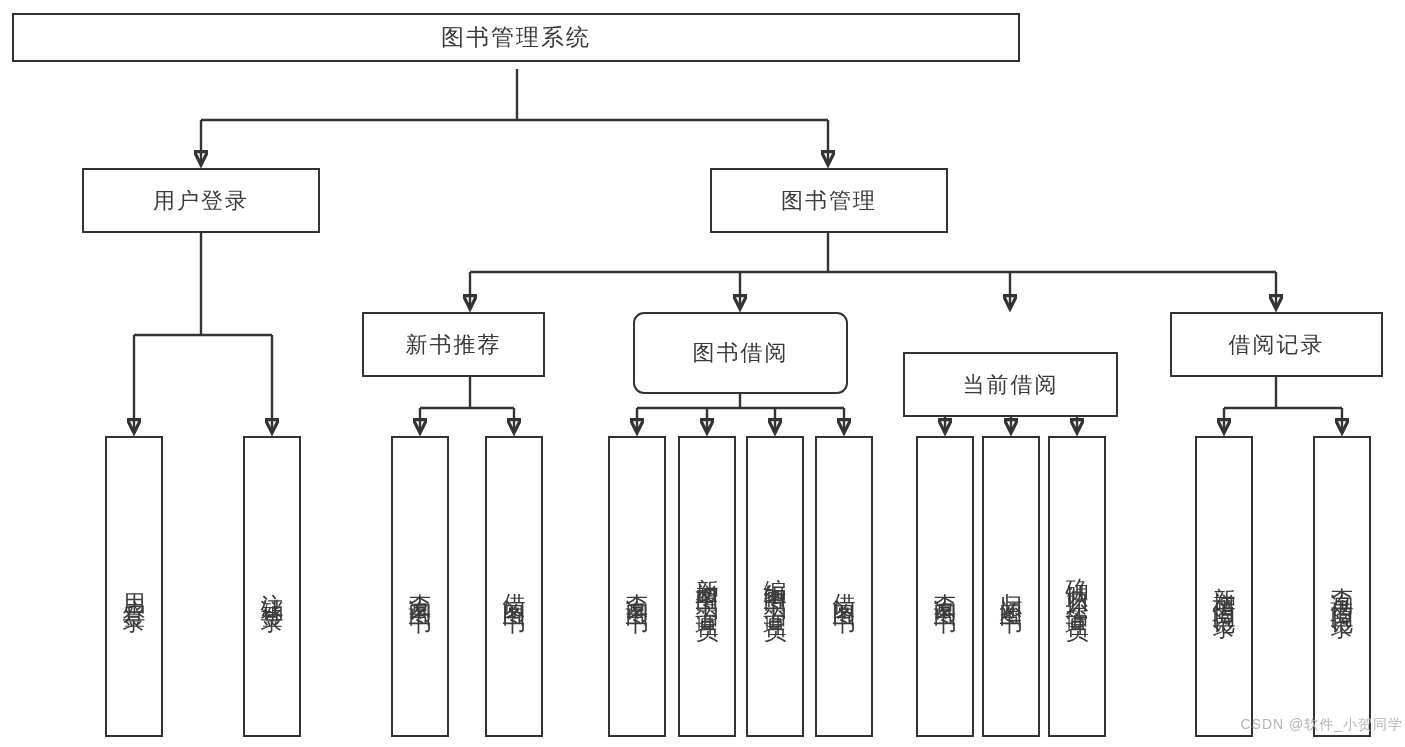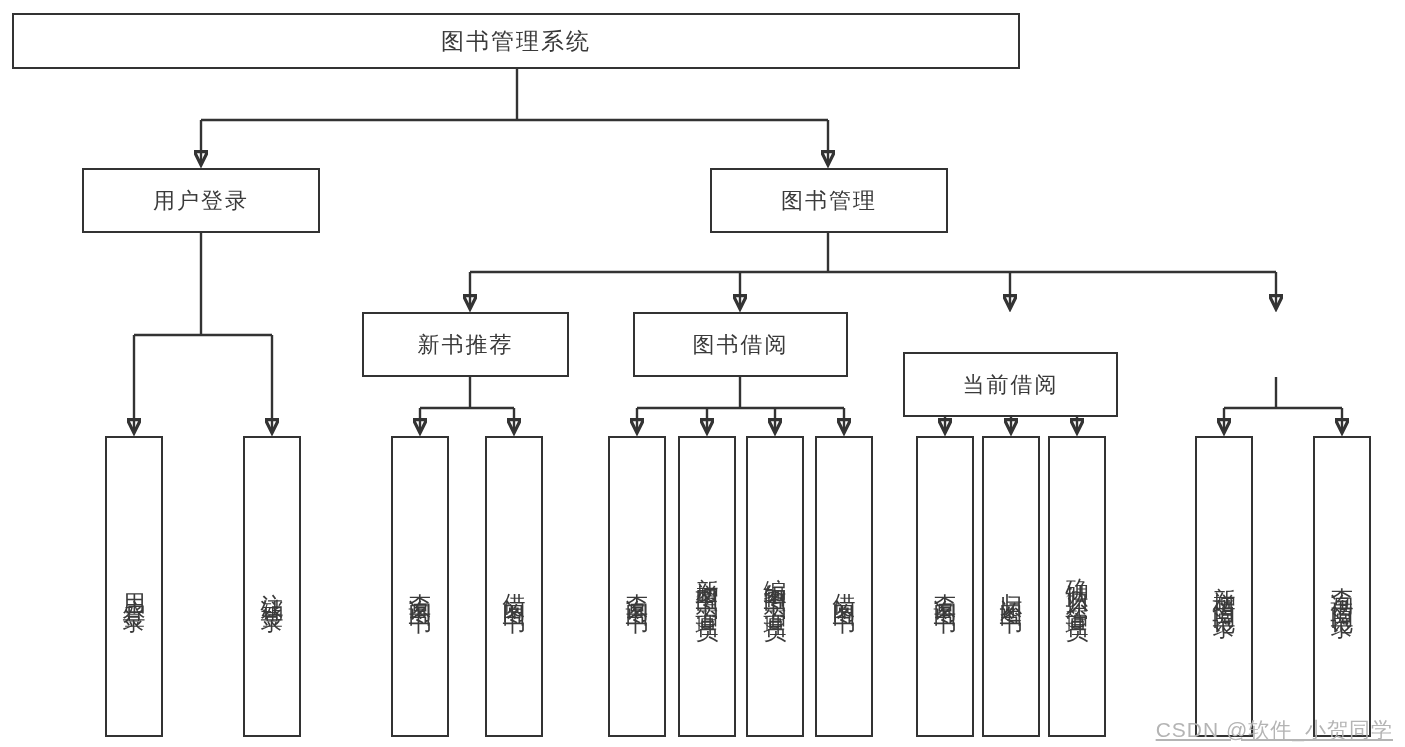--- a/index.html
+++ b/index.html
@@ -37,27 +37,26 @@
   .vbox span {
     writing-mode: vertical-lr;
     text-orientation: mixed;
     font-size: 23px;
     letter-spacing: 6px;
     line-height: 1;
     white-space: nowrap;
   }
   .watermark {
     position: absolute;
-    right: 12px;
+    right: 2px;
     top: 716px;
-    font-size: 21px;
+    font-size: 14px;
     color: #b4b4b4;
     letter-spacing: 1px;
     white-space: nowrap;
-    text-decoration: underline;
   }
 </style>
 </head>
 <body>
 
 <div class="stage">
 
   <svg class="connectors" viewBox="0 0 1405 747" xmlns="http://www.w3.org/2000/svg">
     <defs>
       <marker id="arrow" viewBox="0 0 10 10" refX="10" refY="5" markerWidth="8" markerHeight="5.6" orient="auto-start-reverse">
@@ -113,39 +112,42 @@
     </g>
 
     <g>
       <path d="M1276,377 L1276,408"></path>
       <path d="M1224,408 L1342,408"></path>
       <path d="M1224,408 L1224,433" marker-end="url(#arrow)"></path>
       <path d="M1342,408 L1342,433" marker-end="url(#arrow)"></path>
     </g>
   </svg>
 
-  <div class="node hbox root-box" style="left:12px; top:13px; width:1008px; height:56px;">
+  <div class="node hbox root-box" style="left:12px; top:13px; width:1008px; height:49px;">
     <span>图书管理系统</span>
   </div>
 
   <div class="node hbox" style="left:82px; top:168px; width:238px; height:65px;">
     <span>用户登录</span>
   </div>
   <div class="node hbox" style="left:710px; top:168px; width:238px; height:65px;text-align:center;">
     <span>图书管理</span>
   </div>
 
-  <div class="node hbox" style="left:362px; top:312px; width:207px; height:65px;">
+  <div class="node hbox" style="left:362px; top:312px; width:183px; height:65px;">
     <span>新书推荐</span>
   </div>
-  <div class="node hbox" style="left:633px; top:312px; width:215px; height:65px;">
+  <div class="node hbox" style="left:633px; top:312px; width:215px; height:82px;border-radius:11px;">
     <span>图书借阅</span>
   </div>
   <div class="node hbox" style="left:903px; top:312px; width:215px; height:65px;margin-top:40px;">
     <span>当前借阅</span>
+  </div>
+  <div class="node hbox" style="left:1170px; top:312px; width:213px; height:65px;">
+    <span>借阅记录</span>
   </div>
 
   <div class="node vbox" style="left:105px; top:436px; width:58px; height:301px;">
     <span>用户登录</span>
   </div>
   <div class="node vbox" style="left:243px; top:436px; width:58px; height:301px;">
     <span>注销登录</span>
   </div>
 
   <div class="node vbox" style="left:391px; top:436px; width:58px; height:301px;">

